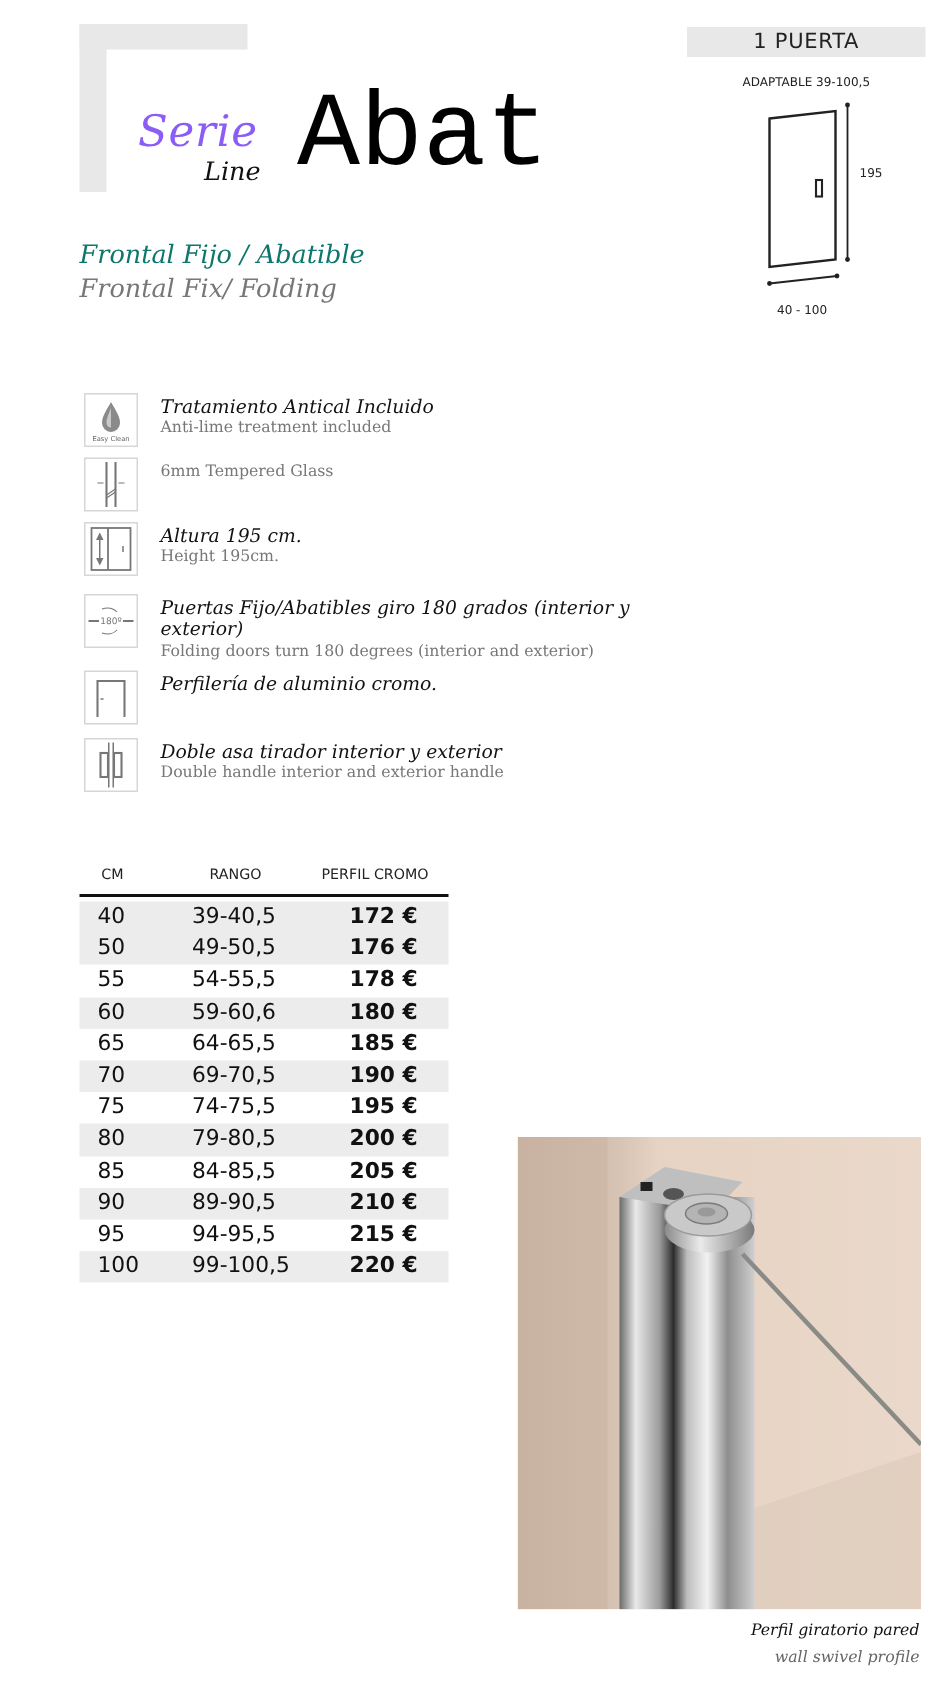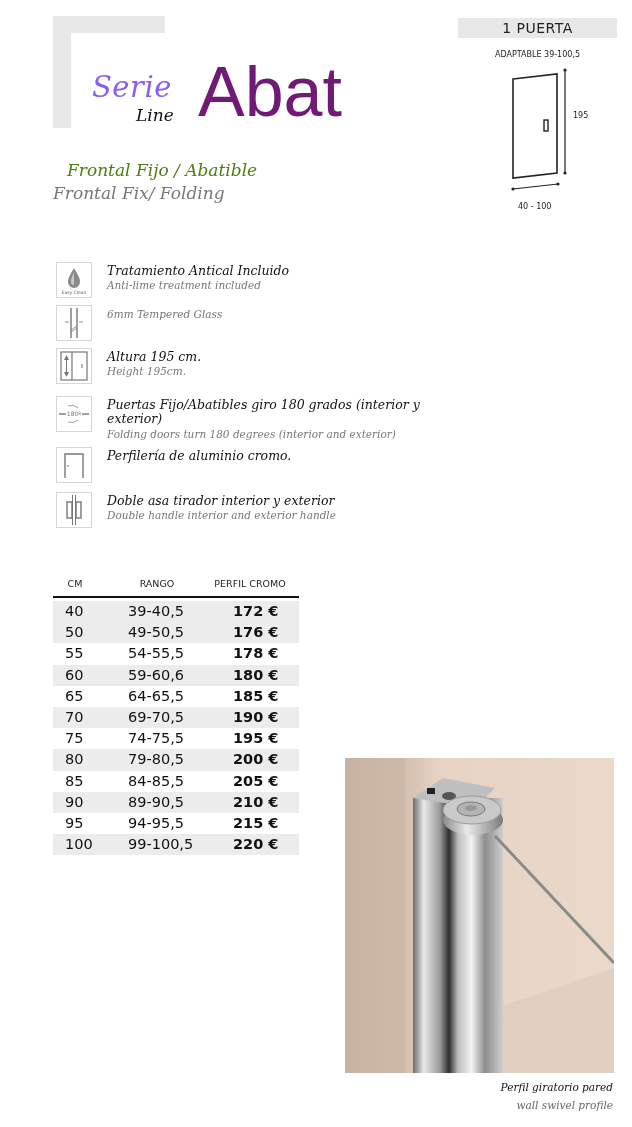--- a/index.html
+++ b/index.html
@@ -5,39 +5,39 @@
   html, body { margin:0; padding:0; }
   body { width:632px; height:1127px; background:#ffffff; position:relative; overflow:hidden;
          font-family:"DejaVu Serif", serif; color:#111; }
   .abs { position:absolute; }
 
   
   .bracket-top { left:53px; top:16px; width:112px; height:17px; background:#e8e8e8; }
   .bracket-left { left:53px; top:16px; width:18px; height:112px; background:#e8e8e8; }
   .serie { left:92px; top:70px; font-family:"DejaVu Serif", serif; font-style:italic; font-size:29px; color:#8b5cf6; letter-spacing:0.5px; }
   .line { left:136px; top:105px; font-family:"DejaVu Serif", serif; font-style:italic; font-size:17px; color:#111; }
-  .abat { left:198px; top:57px; font-family:Liberation Sans, sans-serif; font-size:70px; color:#701a75; line-height:1; }
-
-  .sub1 { left:67px; top:160px; font-family:"DejaVu Serif", serif; font-style:italic; font-size:17px; color:#4d7c0f; }
+  .abat { left:198px; top:57px; font-family:Liberation Mono, monospace; font-size:70px; color:#000000; line-height:1; }
+
+  .sub1 { left:53px; top:160px; font-family:"DejaVu Serif", serif; font-style:italic; font-size:17px; color:#0f766e; }
   .sub2 { left:53px; top:183px; font-family:"DejaVu Serif", serif; font-style:italic; font-size:17px; color:#777; }
 
   
   .puerta { left:458px; top:18px; width:159px; height:20px; background:#e8e8e8; text-align:center;
             font-family:"DejaVu Sans", sans-serif; font-size:14px; color:#222; line-height:21px; letter-spacing:0.5px; }
   .adapt { left:458px; top:50px; width:159px; text-align:center; font-family:"DejaVu Sans", sans-serif; font-size:8px; color:#222; }
   .door-svg { left:500px; top:64px; }
   .dim-h { left:573px; top:111px; font-family:"DejaVu Sans", sans-serif; font-size:8px; color:#222; }
   .dim-w { left:518px; top:202px; font-family:"DejaVu Sans", sans-serif; font-size:8px; color:#222; }
 
   
   .feat { position:absolute; left:56px; }
   .ficon { position:absolute; left:0; top:0; width:34px; height:34px; border:1px solid #d6d6d6; background:#fff; }
   .ftext { position:absolute; left:51px; top:2px; width:320px; }
   .fes { font-family:"DejaVu Serif", serif; font-style:italic; font-size:12.5px; color:#111; line-height:14px; }
-  .fen { font-family:"DejaVu Serif", serif; font-style:italic; font-size:10.5px; color:#777; line-height:14px; }
+  .fen { font-family:"DejaVu Serif", serif; font-size:10.5px; color:#777; line-height:14px; }
 
   
   .th { position:absolute; font-family:"DejaVu Sans", sans-serif; font-size:9.5px; color:#222; text-align:center; line-height:11px; }
   .tbl-rule { left:53px; top:596px; width:246px; height:2px; background:#111; }
   .tbl { position:absolute; left:53px; top:601px; width:246px; }
   .row { position:relative; height:21.2px; font-family:"DejaVu Sans", sans-serif; font-size:14.5px; color:#111; }
   .row.shade { background:#ececec; }
   .row span { position:absolute; top:2px; }
   .c-cm { left:12px; }
   .c-rango { left:75px; width:110px; }

